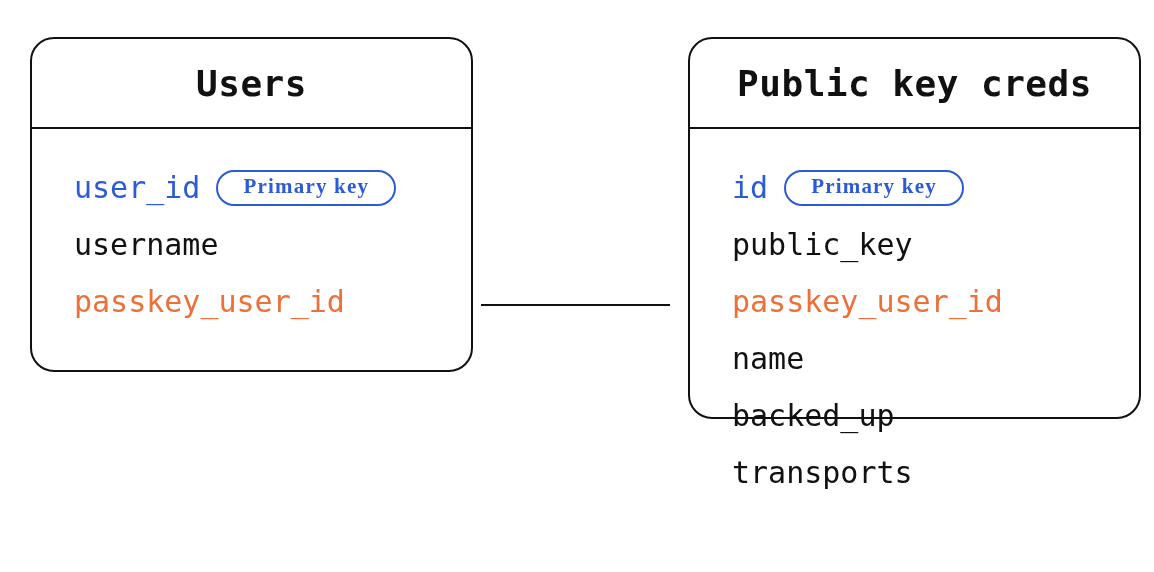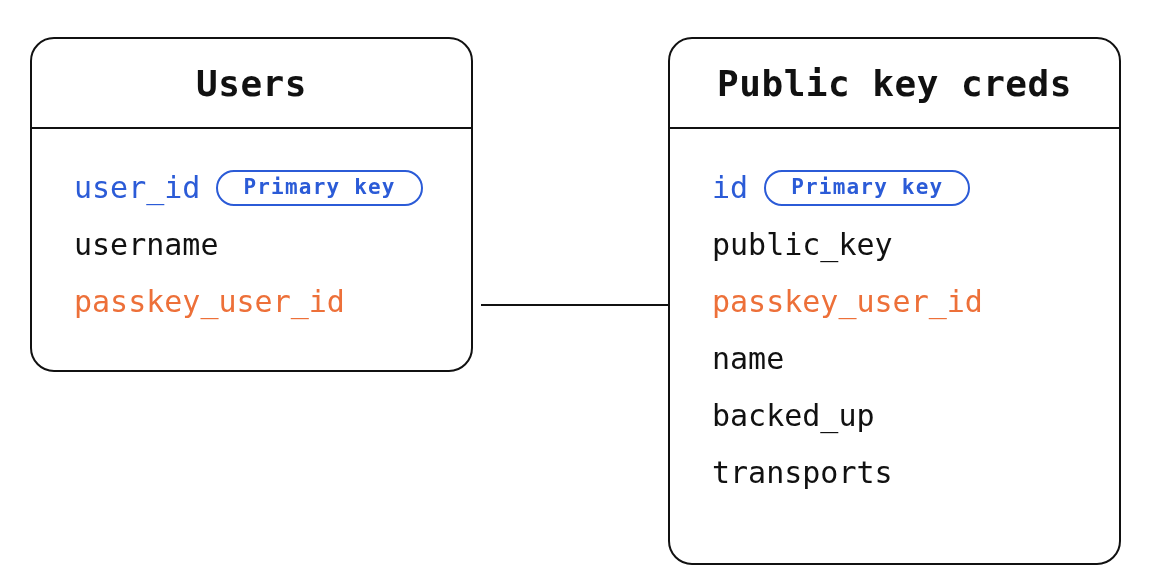--- a/index.html
+++ b/index.html
@@ -25,21 +25,21 @@
     background: var(--background);
     overflow: hidden;
   }
   .table-card {
     position: absolute;
     background: var(--background);
     border: 2px solid var(--border);
     border-radius: 24px;
   }
   .table-card.users  { left: 30px;  top: 37px; width: 443px; height: 335px; }
-  .table-card.creds  { left: 668px; top: 37px; width: 453px; height: 528px; }
+  .table-card.creds  { left: 688px; top: 37px; width: 453px; height: 382px; }
   .table-header {
     height: 90px;
     border-bottom: 2px solid var(--border);
     display: flex;
     align-items: center;
     justify-content: center;
     font-size: 36px;
     font-weight: bold;
     color: var(--text);
     letter-spacing: 0.5px;
@@ -67,20 +67,21 @@
     justify-content: center;
     height: 36px;
     padding: 0 25px 2px 25px;
     border: 2px solid var(--blue);
     border-radius: 999px;
     color: var(--blue);
     font-size: 21px;
     font-weight: bold;
     letter-spacing: 1.2px;
     white-space: nowrap;
+    font-family: Liberation Serif, serif;
   }
   .connector {
     position: absolute;
     left: 481px;
     top: 304px;
     width: 189px;
     height: 2px;
     background: var(--border);
   }
 </style>

